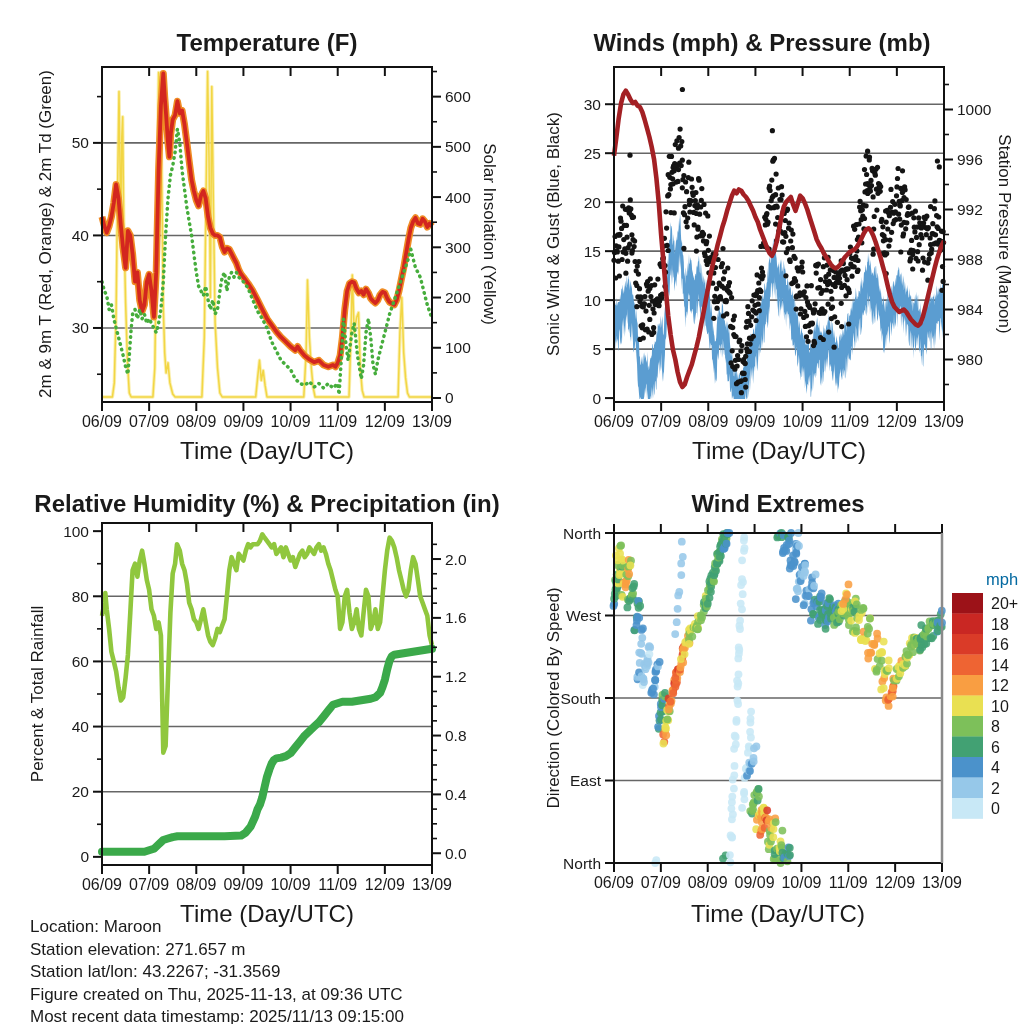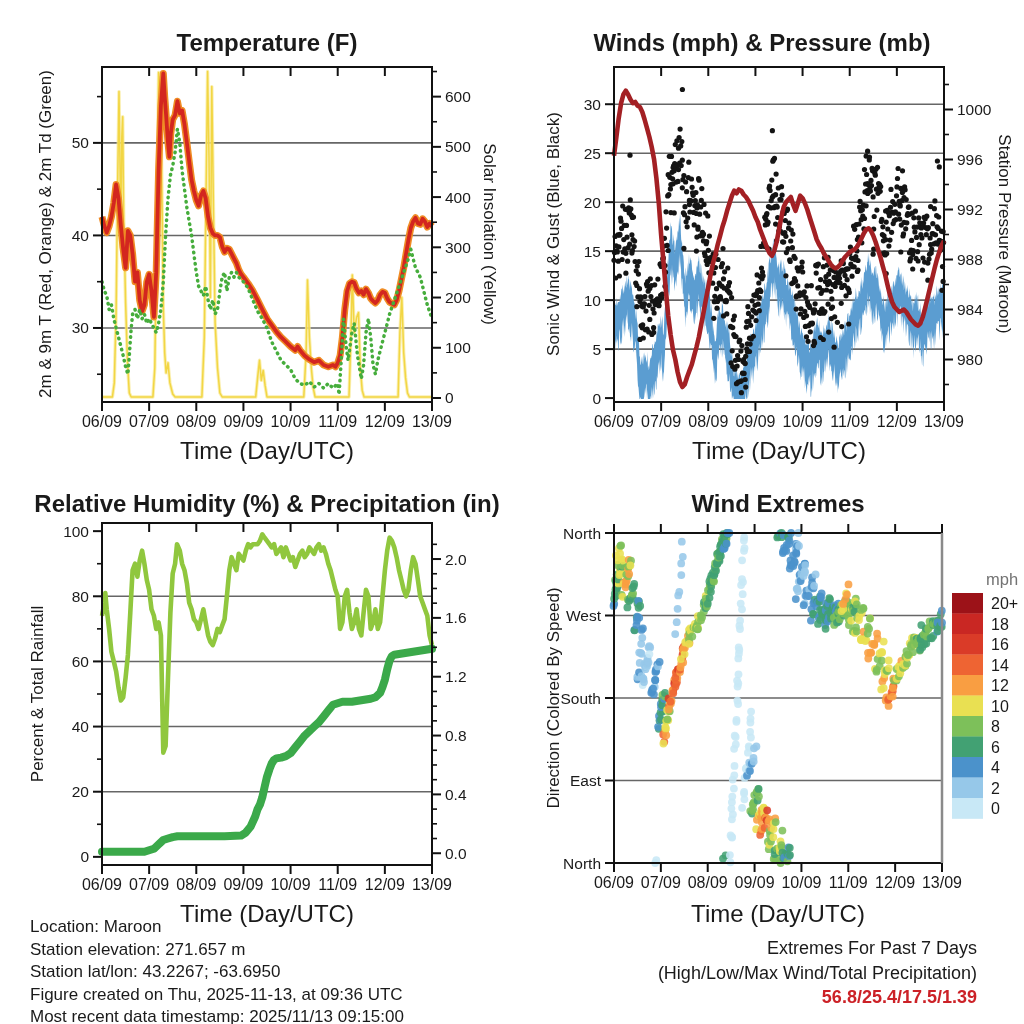--- a/index.html
+++ b/index.html
@@ -3,21 +3,21 @@
 <meta charset="utf-8">
 <style>
   html,body{margin:0;padding:0;background:#fff;}
   #canvas{position:relative;width:1024px;height:1024px;background:#ffffff;overflow:hidden;
           font-family:"Liberation Sans",sans-serif;color:#111;}
   #plots{position:absolute;left:0;top:0;}
   .ctitle{position:absolute;transform:translateX(-50%);font-size:24px;white-space:nowrap;color:#1a1a1a;font-weight:bold;}
   .xlab{position:absolute;transform:translateX(-50%);font-size:24px;white-space:nowrap;color:#1a1a1a;}
   .ylab{position:absolute;transform:translate(-50%,-50%) rotate(-90deg);font-size:17px;white-space:nowrap;color:#1a1a1a;}
   .ylabr{position:absolute;transform:translate(-50%,-50%) rotate(90deg);font-size:17px;white-space:nowrap;color:#1a1a1a;}
-  .mph{position:absolute;font-size:16.5px;color:#737373;}
+  .mph{position:absolute;font-size:16.5px;color:#0369a1;}
   .footer{position:absolute;left:30px;top:916px;font-size:17px;line-height:22.5px;color:#1a1a1a;}
   .extremes{position:absolute;right:47px;top:936px;font-size:18px;line-height:24.5px;text-align:right;color:#1a1a1a;}
   .extremes .vals{font-weight:bold;}
 </style>
 </head>
 <body>
 
 <div id="canvas">
   <svg id="plots" width="1024" height="1024" viewBox="0 0 1024 1024">
       <g>
@@ -1796,23 +1796,18 @@
   <div class="ylab" style="left:554px;top:234px">Sonic Wind &amp; Gust (Blue, Black)</div>
   <div class="ylabr" style="left:1004px;top:234px">Station Pressure (Maroon)</div>
   <div class="ylab" style="left:38px;top:694px">Percent &amp; Total Rainfall</div>
   <div class="ylab" style="left:554px;top:698px">Direction (Colored By Speed)</div>
 
   <div class="mph" style="left:986px;top:570px">mph</div>
 
   <div class="footer">
     <div>Location: Maroon</div>
     <div>Station elevation: 271.657 m</div>
-    <div>Station lat/lon: 43.2267; -63.6950</div>
+    <div>Station lat/lon: 43.2267; -31.3569</div>
     <div>Figure created on Thu, 2025-11-13, at 09:36 UTC</div>
     <div>Most recent data timestamp: 2025/11/13 09:15:00</div>
   </div>
 
-  <div class="extremes">
-    <div>Extremes For Past 7 Days</div>
-    <div>(High/Low/Max Wind/Total Precipitation)</div>
-    <div class="vals" id="extreme-vals" style="color: rgb(204, 33, 39);">56.8/25.4/17.5/1.39</div>
-  </div>
 </div>
 
 </body></html>

